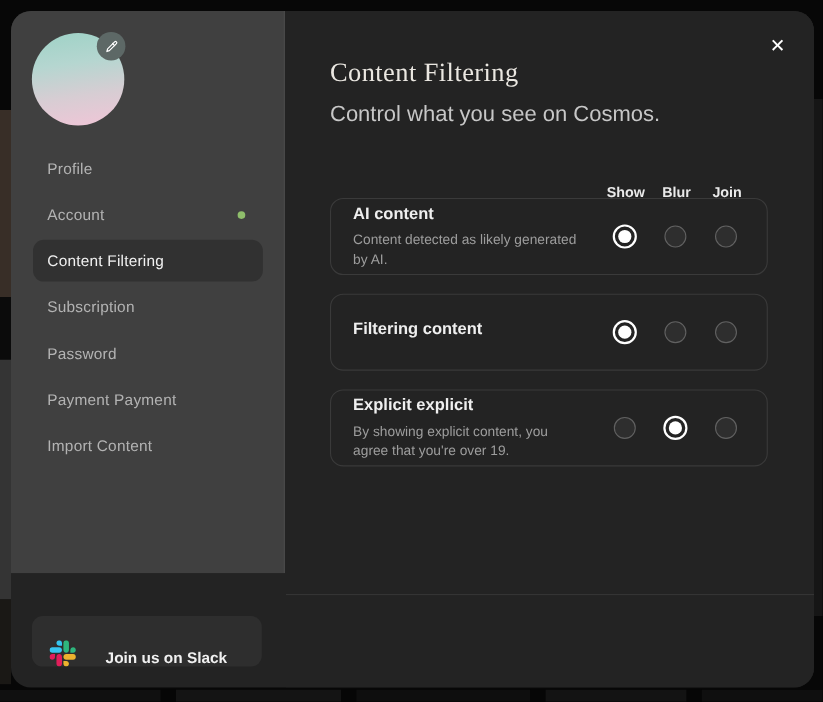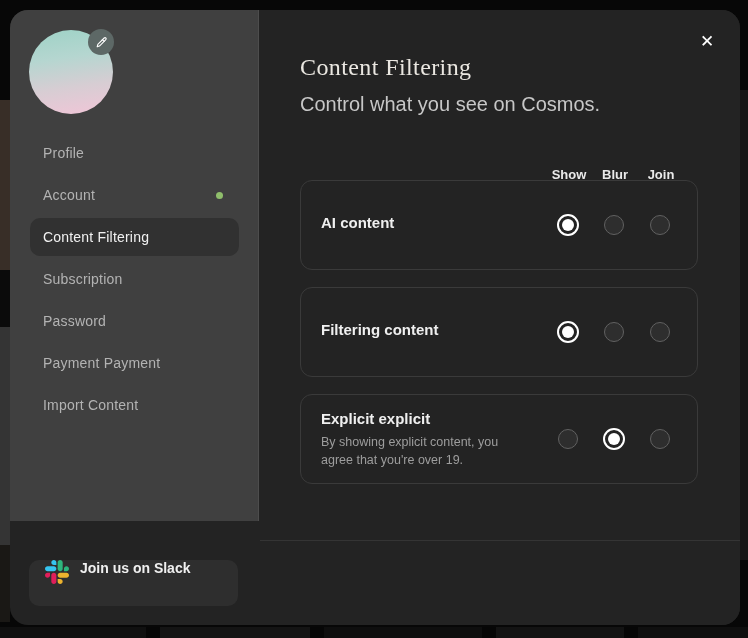--- a/index.html
+++ b/index.html
@@ -30,41 +30,41 @@
 
   .nav { position:absolute; left:20px; top:122px; width:209px; }
   .nav-item { position:relative; height:42px; display:flex; align-items:center;
               padding:0 16px 0 13px; border-radius:10px; cursor:pointer;
               color:#b3b3b3; font-size:14px; letter-spacing:.2px; }
   .nav-item.active { background:#313131; color:#f1f1f1; height:38px; margin:2px 0; }
   .dot { margin-left:auto; width:7px; height:7px; border-radius:50%; background:#8fbe6b; }
 
   .slack-btn { position:absolute; left:19px; top:550px; width:209px; height:46px;
                border-radius:10px; background:#2e2e2e; border:none; cursor:pointer;
-               display:flex; align-items:flex-start; padding:0 0 0 16px; gap:11px;
+               display:flex; align-items:flex-end; padding:0 0 0 16px; gap:27px;
                color:#f0f0f0; font-size:14px; font-weight:700; }
   .slack-btn svg { width:24px; height:24px; }
 
   
   .main { position:absolute; left:250px; top:0; width:480px; height:615px; background:#232323; }
   .close-btn { position:absolute; left:432px; top:17px; width:30px; height:30px;
                background:none; border:none; color:#ffffff; font-size:17px;
                cursor:pointer; line-height:30px; text-align:center; }
   .title { position:absolute; left:40px; top:44px;
            font-family:"Liberation Serif", serif; font-weight:400;
            font-size:24px; color:#eae7e1; letter-spacing:.4px; }
   .subtitle { position:absolute; left:40px; top:83px; font-size:20px; color:#c7c7c7; }
 
   .col-headers { position:absolute; left:286px; top:146px; width:138px;
                  display:grid; grid-template-columns:46px 46px 46px; }
   .col-headers span { text-align:center; font-size:13px; font-weight:700; color:#eaeaea;margin-top:11px; }
 
   .cards { position:absolute; left:40px; top:170px; width:398px;
            display:flex; flex-direction:column; gap:17px; }
-  .card { height:90px; border:1px solid #3a3a3a; border-radius:12px;
+  .card { height:70px; border:1px solid #3a3a3a; border-radius:12px;
           display:flex; align-items:center; padding:0 14px 0 20px; }
   .card-text { width:226px; }
   .card-title { font-size:15px; font-weight:700; color:#efefef; margin-bottom:6px; }
   .card-desc { font-size:12.5px; line-height:18px; color:#9d9d9d; max-width:208px; }
   .radio-group { margin-left:auto; display:grid; grid-template-columns:46px 46px 46px; }
   .radio-cell { display:flex; align-items:center; justify-content:center; }
   .radio { width:20px; height:20px; border-radius:50%; background:#2e2e2e;
            border:1px solid #616161; cursor:pointer; }
   .radio.selected { width:22px; height:22px; background:#232323;
                     border:2px solid #ffffff; position:relative; }
@@ -149,20 +149,21 @@
 
       <div class="col-headers">
           <span>Show</span>
           <span>Blur</span>
           <span>Join</span>
         </div>
       <div class="cards">
           <div class="card">
             <div class="card-text">
               <div class="card-title">AI content</div>
+              <div class="card-desc">Content detected as likely generated by AI.</div>
             </div>
             <div class="radio-group">
               <div class="radio-cell">
                 <span class="radio selected"></span>
               </div>
               <div class="radio-cell">
                 <span class="radio"></span>
               </div>
               <div class="radio-cell">
                 <span class="radio"></span>

